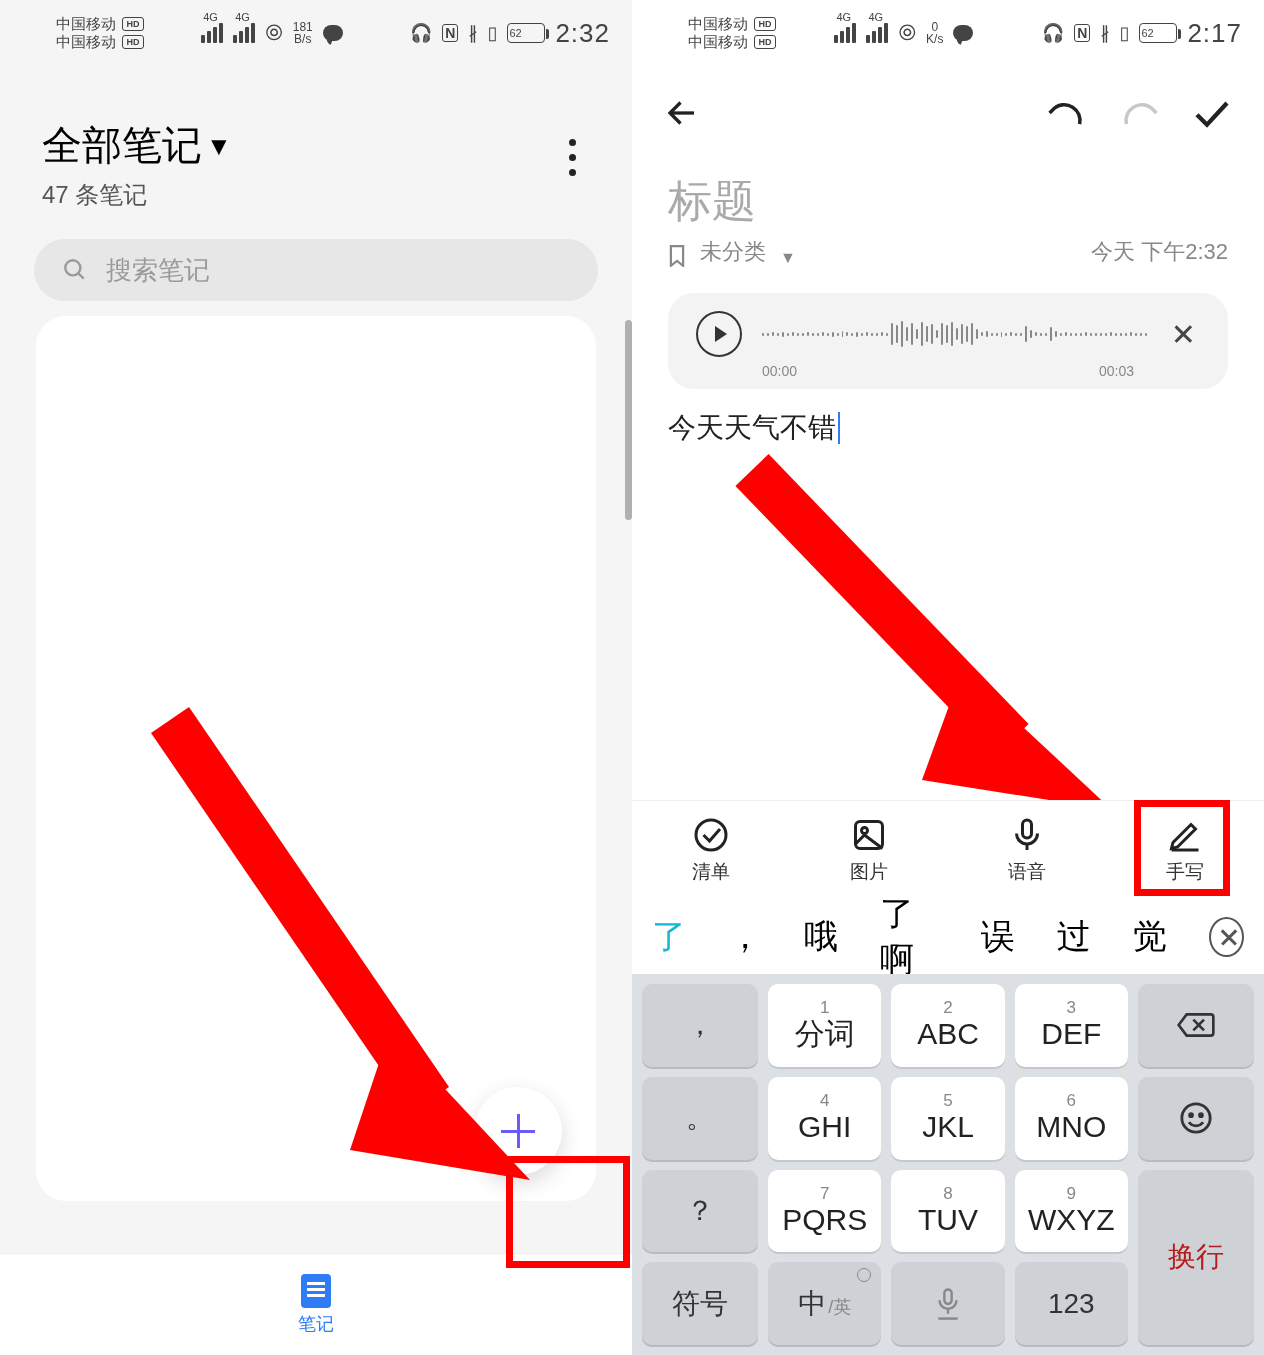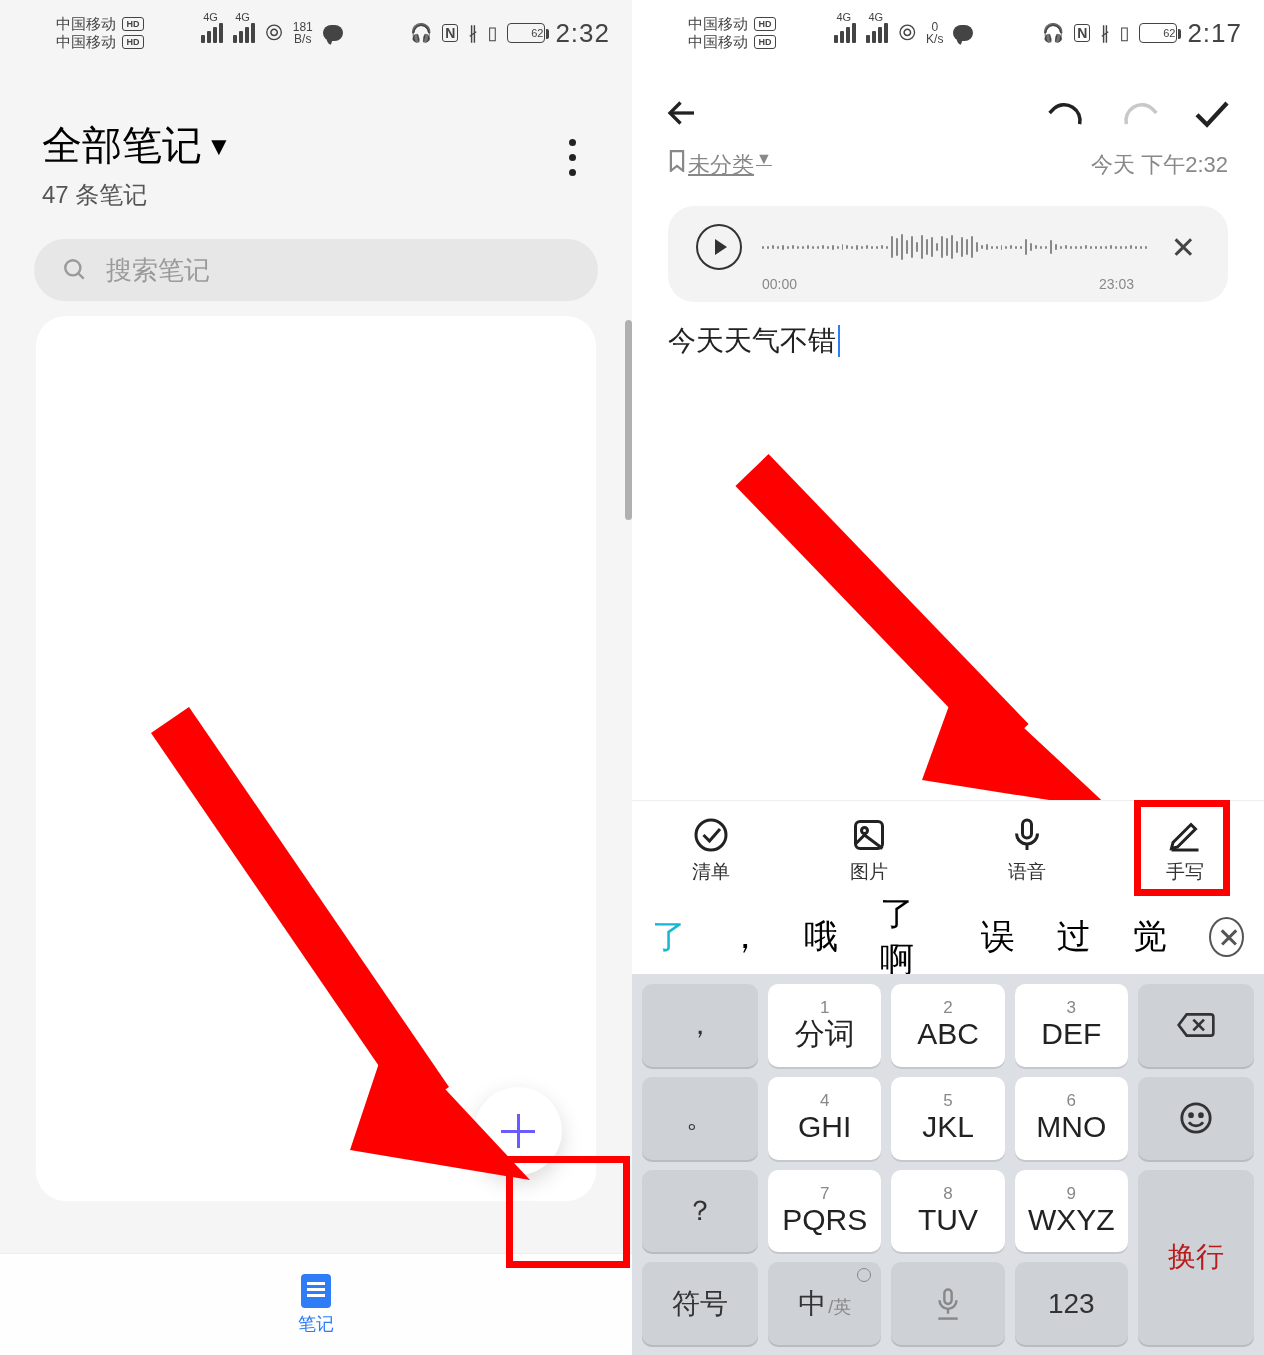--- a/index.html
+++ b/index.html
@@ -16,21 +16,21 @@
   .sig-4g { display:flex; align-items:flex-end; gap:2px; position:relative; }
   .sig-4g span.bar { width:4px; background:#444; border-radius:1px; }
   .sig-4g .b1{height:8px}.sig-4g .b2{height:12px}.sig-4g .b3{height:16px}.sig-4g .b4{height:20px}
   .sig-4g .lbl{font-size:11px;position:absolute;top:-12px;left:2px;}
   .speed-box{display:flex;flex-direction:column;align-items:center;line-height:12px;font-size:12px;}
   .dot-bubble{width:20px;height:16px;background:#444;border-radius:50%/60%;position:relative;}
   .dot-bubble::after{content:"";position:absolute;bottom:-3px;left:3px;width:6px;height:6px;background:#444;border-radius:0 0 0 6px;transform:rotate(20deg);}
 
   .sb-right{display:flex;align-items:center;gap:10px;}
   .battery{display:flex;align-items:center;gap:3px;}
-  .batt-body{width:38px;height:20px;border:1.5px solid #444;border-radius:4px;display:flex;align-items:center;padding:1px;font-size:11px;justify-content:flex-end;position:relative;}
+  .batt-body{width:38px;height:20px;border:1.5px solid #444;border-radius:4px;display:flex;align-items:center;padding:1px;font-size:11px;justify-content:flex-start;position:relative;}
   .batt-body::after{content:"";position:absolute;right:-5px;top:5px;width:3px;height:10px;background:#444;border-radius:0 2px 2px 0;}
   .batt-fill{position:absolute;left:1px;top:1px;bottom:1px;width:60%;background:#c4c4c4;border-radius:2px;z-index:-1;}
   .clock{font-size:26px;font-weight:400;letter-spacing:1px;}
 
   
   .header-row{display:flex;align-items:flex-start;justify-content:space-between;padding:58px 42px 0 42px;}
   .title-block .title{font-size:40px;font-weight:500;display:flex;align-items:center;gap:4px;}
   .title-block .title .drop{font-size:26px;line-height:26px;}
   .subtitle{font-size:24px;color:#555;margin-top:6px;}
   .kebab{width:36px;height:50px;display:flex;flex-direction:column;justify-content:center;align-items:center;gap:8px;margin-top:14px;}
@@ -61,21 +61,21 @@
   .arrow-wrap{position:absolute;pointer-events:none;}
 
   
   .edit-top{height:70px;display:flex;align-items:center;justify-content:space-between;padding:0 32px;margin-top:20px;}
   .edit-top .side{display:flex;gap:34px;align-items:center;}
   .ico-btn{color:#222;}
   .ico-btn.dim{color:#c8c8c8;}
 
   .title-input{font-size:44px;color:#aaa;padding:22px 36px 6px;}
   .category-row{display:flex;align-items:center;justify-content:space-between;padding:0 36px;font-size:22px;color:#888;}
-  .category-row .cat{display:flex;align-items:flex-start;gap:2px;text-decoration:underline;}
+  .category-row .cat{display:flex;align-items:flex-end;gap:14px;}
   .category-row .drop{font-size:16px;}
 
   .audio-card{margin:26px 36px 0;background:#f3f3f3;border-radius:26px;padding:18px 28px 10px;display:flex;flex-direction:column;gap:6px;position:relative;}
   .audio-top{display:flex;align-items:center;gap:20px;}
   .play-circ{width:46px;height:46px;border:2.5px solid #333;border-radius:50%;display:flex;align-items:center;justify-content:center;}
   .play-circ::after{content:"";border-left:12px solid #333;border-top:8px solid transparent;border-bottom:8px solid transparent;margin-left:3px;}
   .waveform{flex:1;height:36px;display:flex;align-items:center;gap:3px;overflow:hidden;}
   .waveform span{width:2px;background:#888;border-radius:1px;}
   .audio-times{display:flex;justify-content:space-between;padding:0 66px 0 66px;font-size:14px;color:#888;}
 
@@ -287,20 +287,21 @@
           </svg>
       </span>
       <span class="ico-btn">
         <svg width="40" height="32" viewBox="0 0 24 18" fill="none" stroke="currentColor" stroke-width="2.6">
             <polyline points="3,10 9,16 21,3"></polyline>
           </svg>
       </span>
     </div>
   </div>
 
+  <div class="title-input">标题</div>
 
   <div class="category-row">
     <div class="cat">
       <svg width="18" height="22" viewBox="0 0 14 18" fill="none" stroke="#888" stroke-width="1.8">
           <path d="M2 1h10v16l-5-4-5 4z"></path>
         </svg>
       <span>未分类</span>
         <span class="drop">▼</span>
     </div>
     <span>今天 下午2:32</span>
@@ -386,21 +387,21 @@
           <span style="height: 3px;"></span>
           <span style="height: 4px;"></span>
           <span style="height: 3px;"></span>
           <span style="height: 3px;"></span>
           <span style="height: 3px;"></span>
         </div>
       <span style="font-size:30px;color:#444;padding:0 4px;">✕</span>
     </div>
     <div class="audio-times">
       <span>00:00</span>
-      <span>23:03</span>
+      <span>00:03</span>
     </div>
   </div>
 
   <div class="note-text">
     <span>今天天气不错</span>
       <span class="caret"></span>
   </div>
 
   <svg class="arrow-wrap" style="left:80px;top:440px;width:420px;height:380px" viewBox="0 0 420 380">
     <line x1="40" y1="30" x2="300" y2="300" stroke="#ff0000" stroke-width="46"></line>

